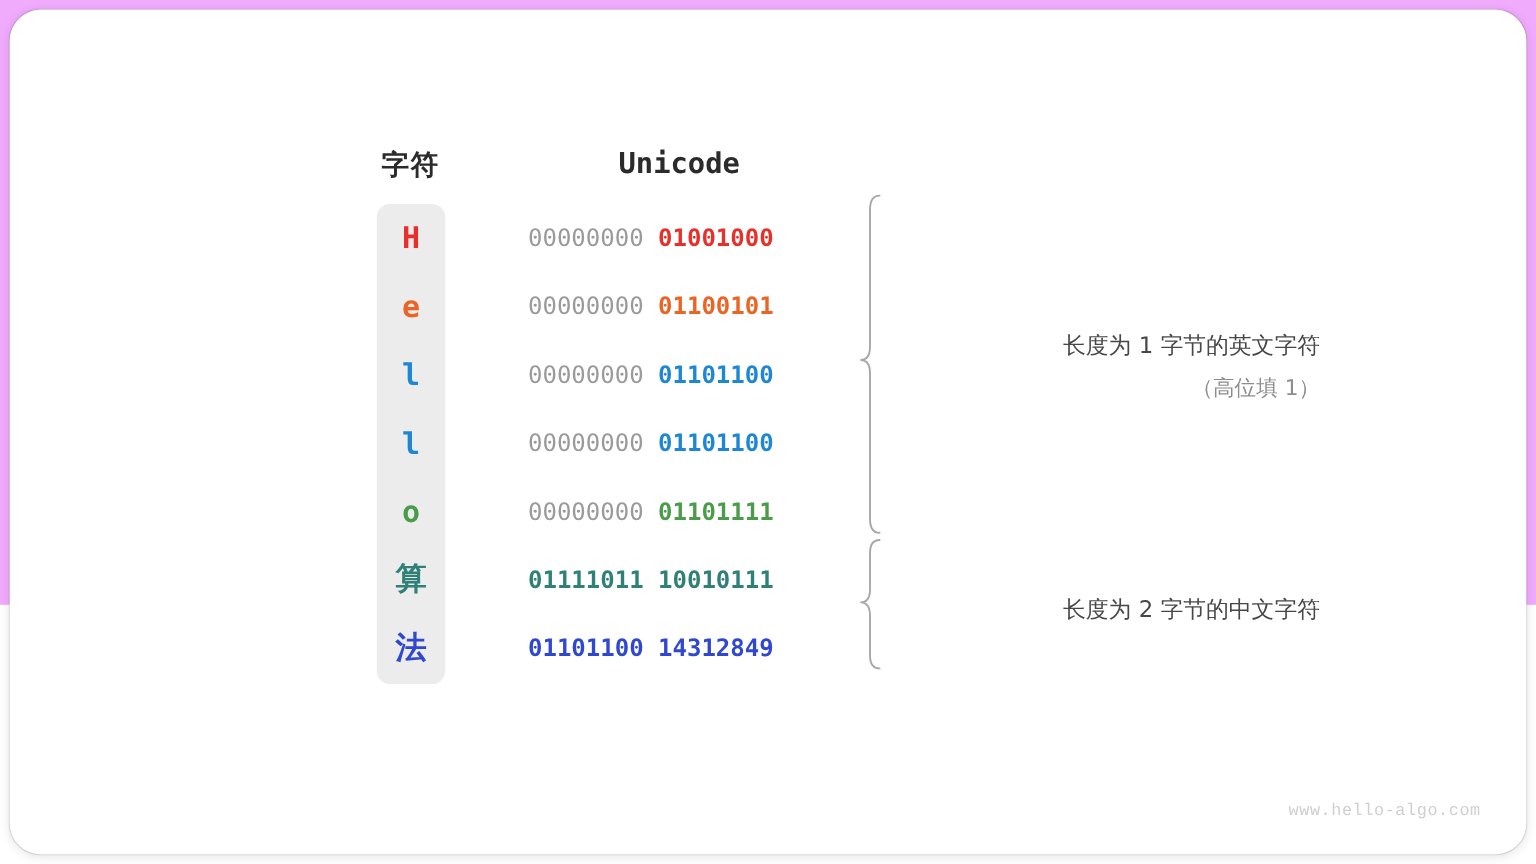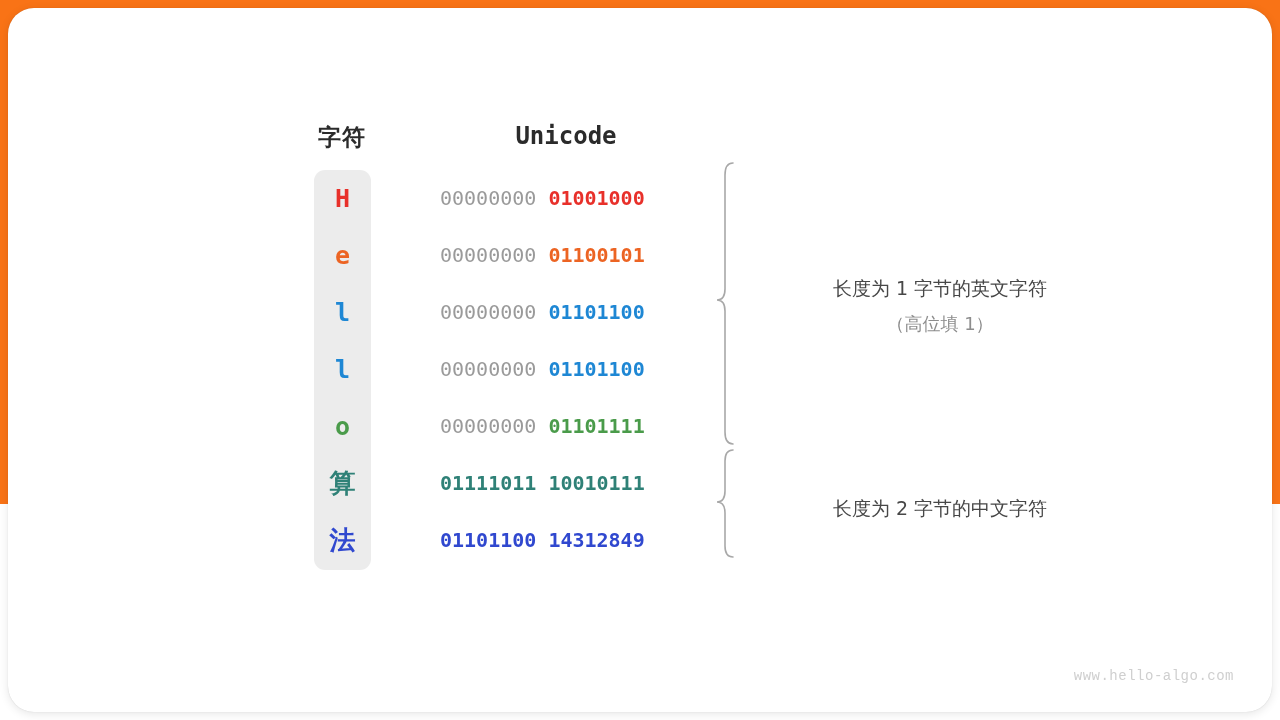--- a/index.html
+++ b/index.html
@@ -12,21 +12,21 @@
     height: 720px;
     font-family: "Liberation Sans", sans-serif;
     overflow: hidden;
   }
 
   
   #canvas {
     position: relative;
     width: 1280px;
     height: 504px;
-    background: #f97316;
+    background: #f0abfc;
   }
   #card {
     position: absolute;
     left: 8px;
     top: 8px;
     width: 1264px;
     height: 704px;
     background: #ffffff;
     border-radius: 26px;
     box-shadow: 0 2px 10px rgba(0,0,0,0.10), 0 0 1px rgba(0,0,0,0.18);
@@ -103,21 +103,21 @@
     font-weight: bold;
   }
   .bin-lo {
     font-weight: bold;
   }
   .annotation {
     position: absolute;
     color: #474747;
     font-family: "DejaVu Sans", "Liberation Sans", sans-serif;
     font-size: 19px;
-    text-align: center;
+    text-align: right;
     line-height: 36px;
     white-space: pre;
   }
   .annotation .sub {
     color: #8d8d8d;
     font-size: 18px;
   }
 
   
   #watermark {

